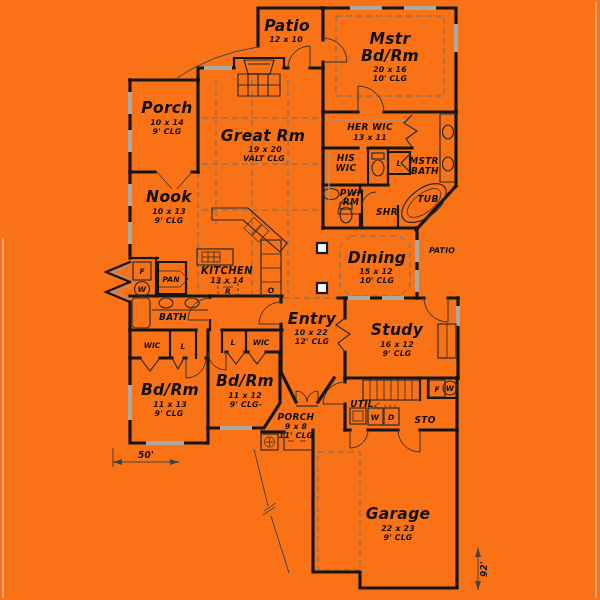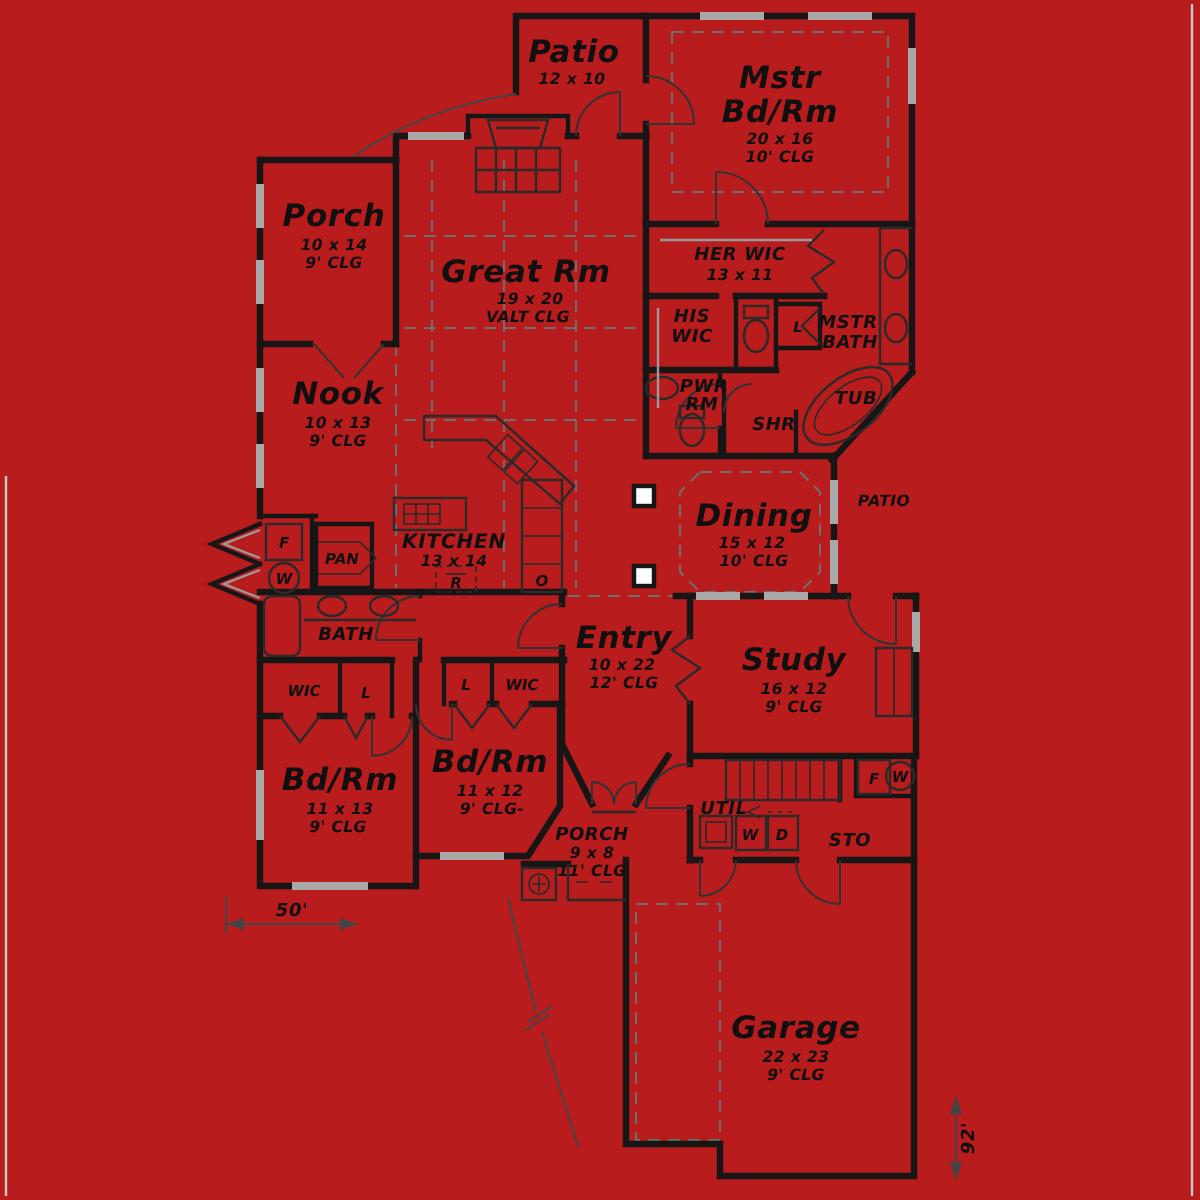--- a/index.html
+++ b/index.html
@@ -1,16 +1,16 @@
 <!DOCTYPE html>
 <html><head>
 <meta charset="utf-8">
 <style>
   html,body{margin:0;padding:0;background:#ffffff;}
-  .page{position:relative;width:600px;height:600px;background:#b91c1c;overflow:hidden;}
+  .page{position:relative;width:600px;height:600px;background:#f97316;overflow:hidden;}
   svg{display:block;}
   svg text{fill:#101010;font-family:"DejaVu Sans",sans-serif;font-style:italic;font-weight:bold;text-anchor:middle;}
   .t-xl{font-size:15.5px;letter-spacing:.3px;}
   .t-md2{font-size:10px;letter-spacing:.4px;}
   .t-md{font-size:9px;letter-spacing:.3px;}
   .t-sm{font-size:7.8px;letter-spacing:.2px;}
   .t-xs{font-size:7.5px;}
   .w{stroke:#161616;stroke-width:3.2;fill:none;stroke-linecap:square;}
   .w2{stroke:#161616;stroke-width:2.2;fill:none;stroke-linecap:square;}
   .th{stroke:#2a2a2a;stroke-width:1.2;fill:none;}

